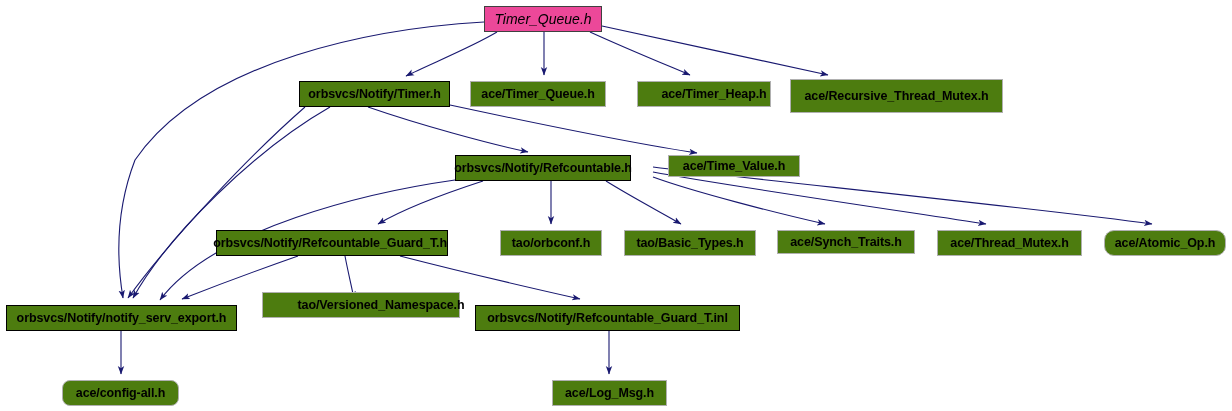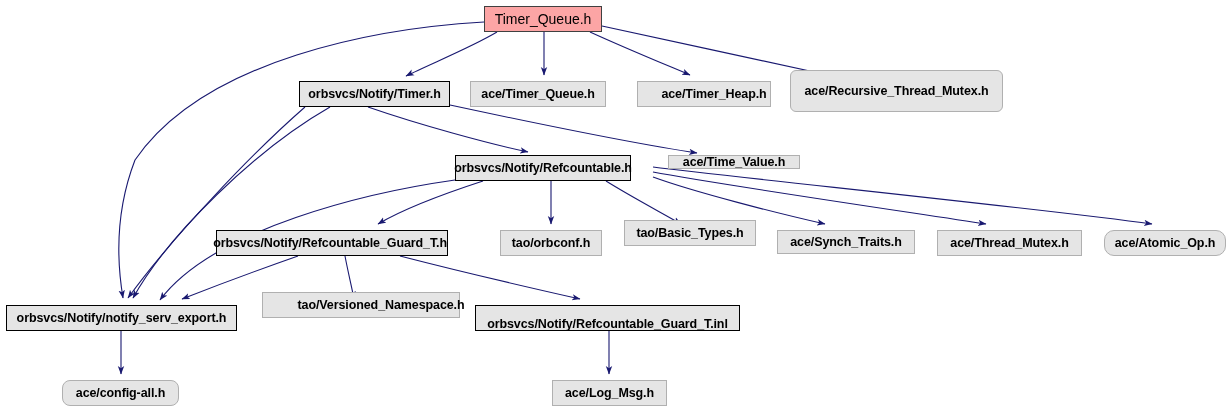--- a/index.html
+++ b/index.html
@@ -26,36 +26,37 @@
     height: 411px;
     pointer-events: none;
   }
   .node {
     position: absolute;
     box-sizing: border-box;
     display: flex;
     align-items: center;
     justify-content: center;
     height: 26px;
-    background: #e5e5e5;
+    background: #4d7c0f;
     border: 1px solid #b0b0b0;
     white-space: nowrap;
     font-family: "Liberation Sans", sans-serif;
     font-size: 12.5px;
     font-weight: bold;
     color: #000000;
     letter-spacing: -0.1px;
     z-index: 5;
   }
   .node.root {
-    background: #fca5a5;
+    background: #ec4899;
     border: 1px solid #404040;
     font-weight: normal;
     font-size: 14px;
     letter-spacing: 0px;
+    font-style: italic;
   }
   .node.strong {
     border: 1px solid #000000;
   }
   .node-label {
     display: block;
     line-height: 1;
   }
 </style>
 </head>
@@ -100,54 +101,54 @@
       </div>
       <div class="node strong" style="left: 299px; top: 81px; width: 151px; height: 26px;">
         <span class="node-label">orbsvcs/Notify/Timer.h</span>
       </div>
       <div class="node" style="left: 470px; top: 81px; width: 136px; height: 26px;">
         <span class="node-label">ace/Timer_Queue.h</span>
       </div>
       <div class="node" style="left: 637px; top: 81px; width: 134px; height: 26px; padding-left: 20px;">
         <span class="node-label">ace/Timer_Heap.h</span>
       </div>
-      <div class="node" style="left: 790px; top: 70px; width: 213px; height: 42px; border-radius: 6px;">
+      <div class="node" style="left: 790px; top: 79px; width: 213px; height: 34px;">
         <span class="node-label">ace/Recursive_Thread_Mutex.h</span>
       </div>
       <div class="node strong" style="left: 455px; top: 155px; width: 176px; height: 26px;">
         <span class="node-label">orbsvcs/Notify/Refcountable.h</span>
       </div>
-      <div class="node" style="left: 668px; top: 155px; width: 132px; height: 14px;">
+      <div class="node" style="left: 668px; top: 155px; width: 132px; height: 22px;">
         <span class="node-label">ace/Time_Value.h</span>
       </div>
       <div class="node strong" style="left: 216px; top: 230px; width: 232px; height: 26px; justify-content: flex-end;">
         <span class="node-label">orbsvcs/Notify/Refcountable_Guard_T.h</span>
       </div>
       <div class="node" style="left: 500px; top: 230px; width: 102px; height: 26px;">
         <span class="node-label">tao/orbconf.h</span>
       </div>
-      <div class="node" style="left: 624px; top: 220px; width: 132px; height: 26px;">
+      <div class="node" style="left: 624px; top: 230px; width: 132px; height: 26px;">
         <span class="node-label">tao/Basic_Types.h</span>
       </div>
       <div class="node" style="left: 777px; top: 230px; width: 138px; height: 24px;">
         <span class="node-label">ace/Synch_Traits.h</span>
       </div>
       <div class="node" style="left: 937px; top: 230px; width: 145px; height: 26px;">
         <span class="node-label">ace/Thread_Mutex.h</span>
       </div>
       <div class="node" style="left: 1104px; top: 230px; width: 122px; height: 26px; border-radius: 10px;">
         <span class="node-label">ace/Atomic_Op.h</span>
       </div>
       <div class="node strong" style="left: 6px; top: 305px; width: 231px; height: 26px;">
         <span class="node-label">orbsvcs/Notify/notify_serv_export.h</span>
       </div>
       <div class="node" style="left: 262px; top: 292px; width: 198px; height: 26px; padding-left: 40px;">
         <span class="node-label">tao/Versioned_Namespace.h</span>
       </div>
-      <div class="node strong" style="left: 475px; top: 305px; width: 265px; height: 26px; align-items: flex-end;">
+      <div class="node strong" style="left: 475px; top: 305px; width: 265px; height: 26px;">
         <span class="node-label">orbsvcs/Notify/Refcountable_Guard_T.inl</span>
       </div>
       <div class="node" style="left: 62px; top: 380px; width: 117px; height: 26px; border-radius: 8px;">
         <span class="node-label">ace/config-all.h</span>
       </div>
       <div class="node" style="left: 552px; top: 380px; width: 115px; height: 26px;">
         <span class="node-label">ace/Log_Msg.h</span>
       </div>
     </div>
 

